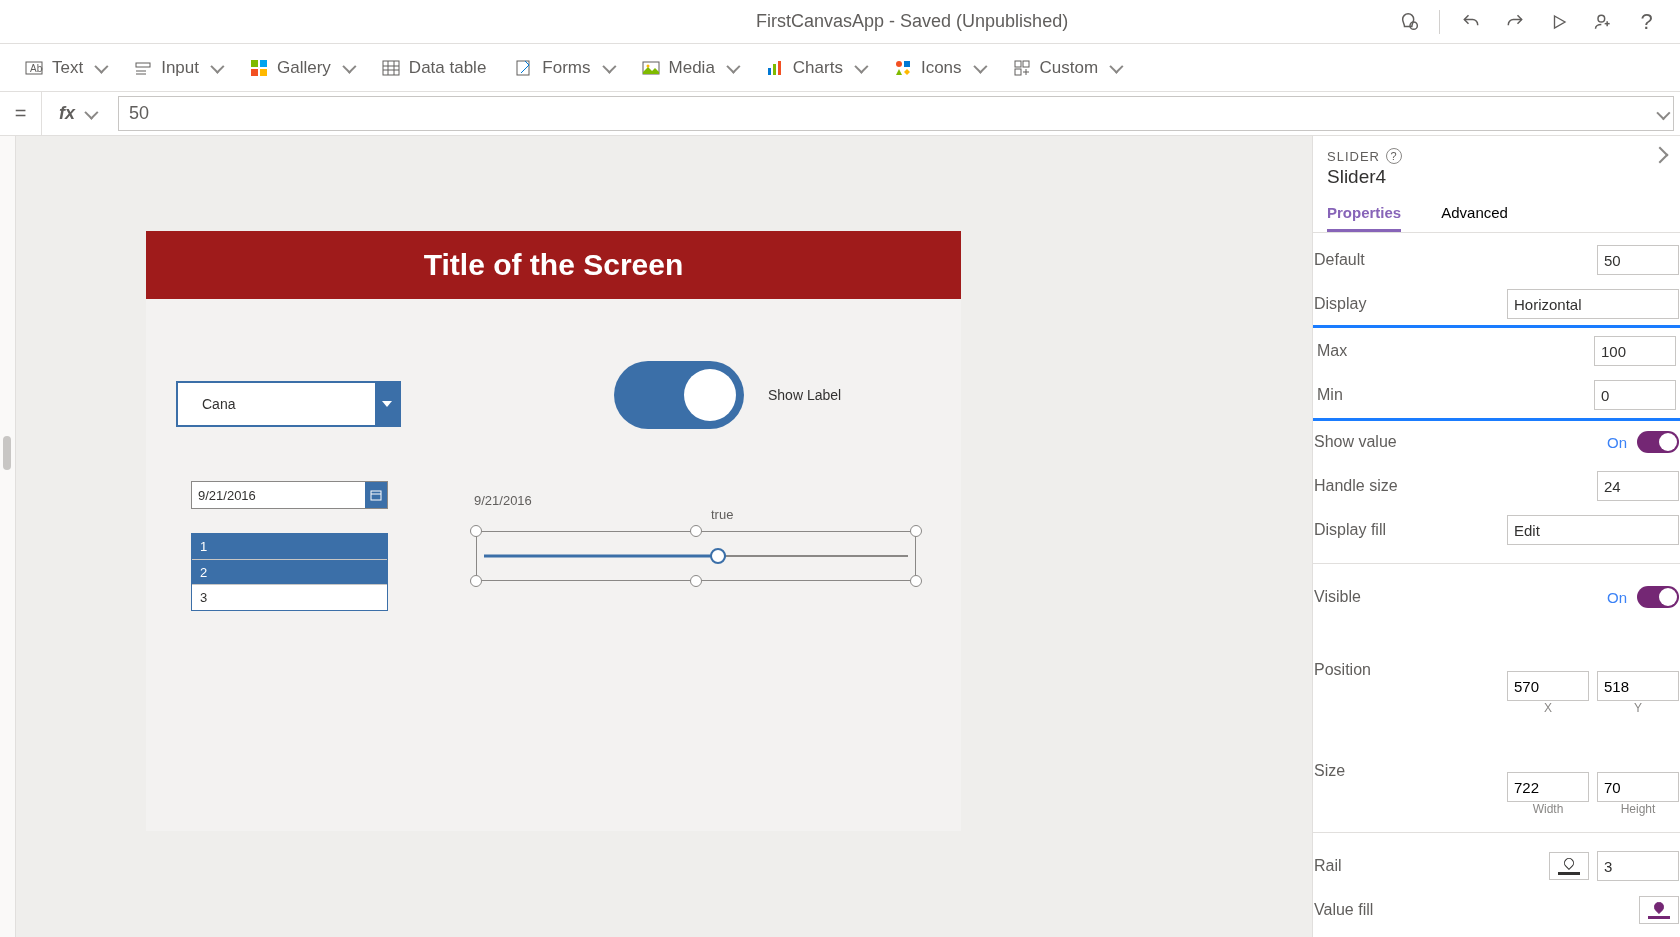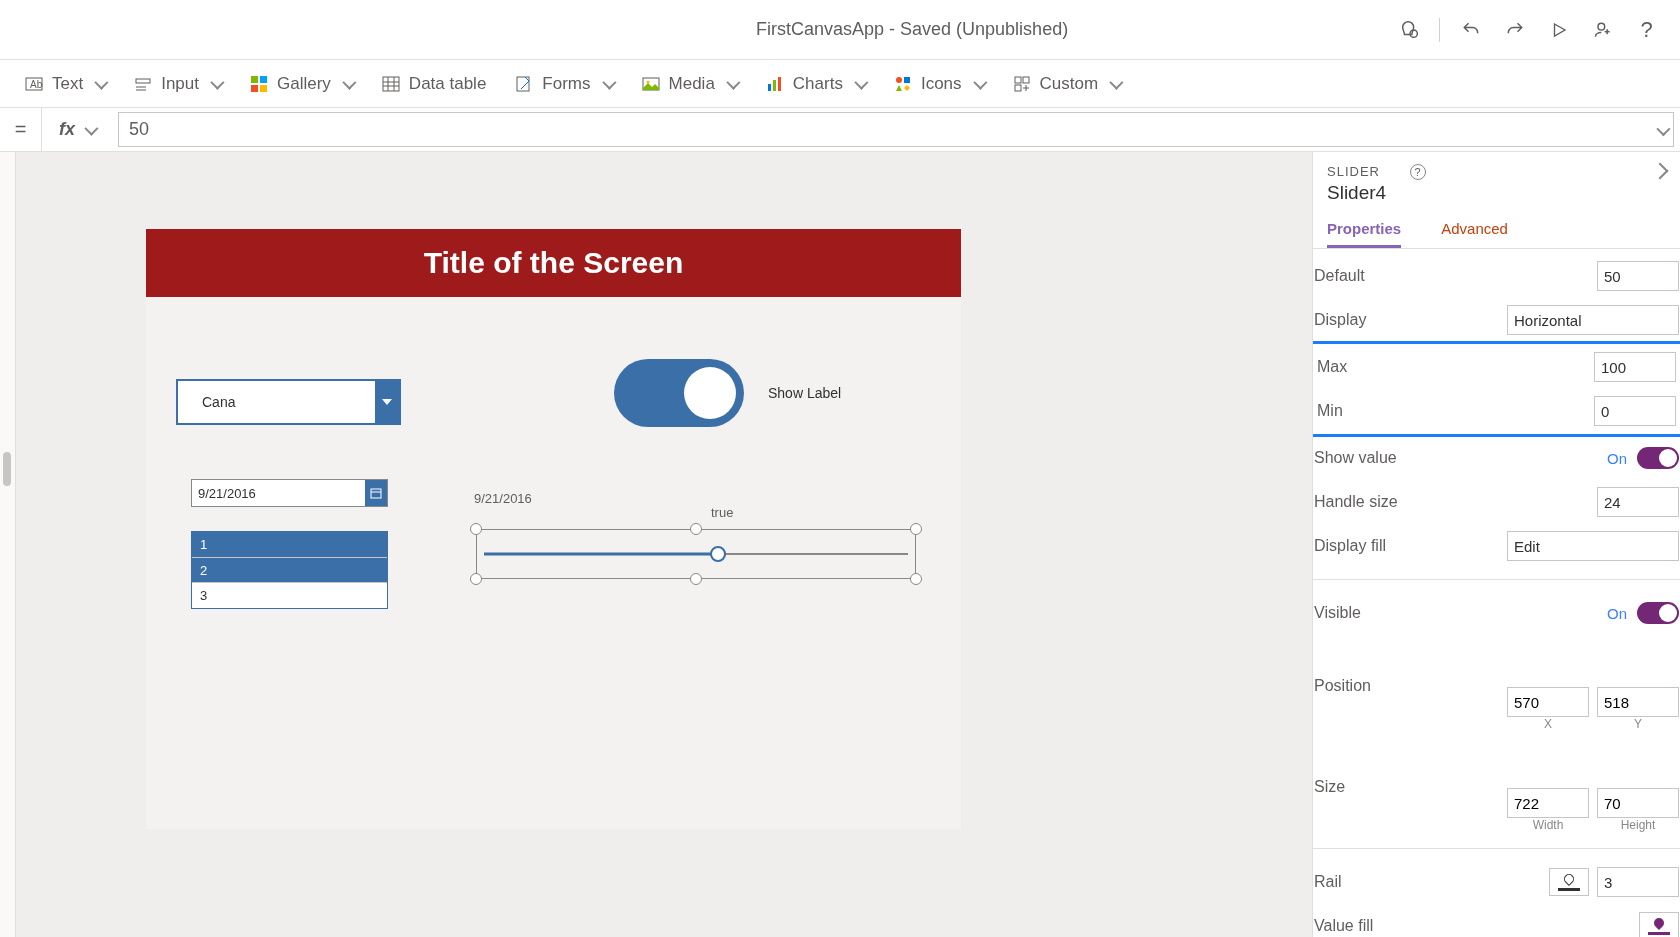--- a/index.html
+++ b/index.html
@@ -1,21 +1,21 @@
 <!DOCTYPE html>
 <html><head>
 <meta charset="utf-8">
 <style>
   * { box-sizing: border-box; margin: 0; padding: 0; font-family: "Segoe UI", Arial, sans-serif; }
   html, body { width: 100%; height: 100%; background: #faf9f8; color: #323130; }
   body { width: 1680px; height: 937px; overflow: hidden; position: relative; }
 
   
   .titlebar {
-    height: 60px;
+    height: 44px;
     display: flex;
     align-items: center;
     justify-content: center;
     padding: 0 16px;
     border-bottom: 1px solid #e1dfdd;
     background: #fff;
     font-size: 18px;
     color: #605e5c;
     gap: 8px;
   }
@@ -92,21 +92,21 @@
   .canvas-wrap {
     flex:1;
     background:#efeeec;
     position:relative;
     overflow:hidden;
   }
 
   
   .screen {
     position:absolute;
-    left:130px; top:77px;
+    left:130px; top:95px;
     width:815px; height:600px;
     background:#f3f2f1;
   }
   .screen .header {
     height:68px;
     background:#9f1b1b;
     color:#fff;
     font-weight:700;
     font-size:30px;
     display:flex; align-items:center; justify-content:center;
@@ -186,21 +186,21 @@
     border-left:1px solid #e1dfdd;
     overflow:hidden;
     position:relative;
     font-size:16px;
     color:#323130;
   }
   .props .ptype-row { display:flex; align-items:center; justify-content:space-between; padding:12px 14px 0 14px; color:#605e5c; font-size:13px; letter-spacing:1px;}
   .props .ptype-row .help { width:16px;height:16px;border:1px solid #8a8886;border-radius:50%;display:flex;align-items:center;justify-content:center;font-size:11px;margin-left:6px;}
   .props .ctrl-name { padding: 2px 14px 8px 14px; font-size:19px; color:#323130; }
   .props .tabs { display:flex; gap:40px; padding:0 14px; border-bottom:1px solid #e1dfdd; }
-  .props .tab { padding:8px 0; font-size:15px; color:#c2410c; cursor:pointer; }
+  .props .tab { padding:8px 0; font-size:15px; color:#000000; cursor:pointer; }
   .props .tab.active { color:#8764b8; font-weight:600; border-bottom:3px solid #8764b8; }
 
   .props .plist { padding: 10px 1px; display:flex; flex-direction:column; gap:10px;justify-content:flex-end; }
   .prow { display:flex; align-items:center; justify-content:space-between; min-height:34px;}
   .prow .plabel { font-size:16px; color:#605e5c; }
   .prow input.pval, .prow select.pval {
     width:82px; height:30px; border:1px solid #c8c6c4; padding:0 6px; font-size:15px; background:#fff; color:#323130;
   }
   .prow select.pval.wide, .prow .pval.wide { width:172px; }
   .prow .pval-pair { display:flex; gap:8px;margin-top:47px; }
@@ -453,21 +453,21 @@
         <div class="sel-handle sh-br"></div>
         <div class="slider-track"></div>
         <div class="slider-fill"></div>
         <div class="slider-thumb"></div>
       </div>
     </div>
   </div>
 
   <div class="props">
     <div class="ptype-row">
-      <span style="display:flex;align-items:flex-start;gap:24px;">
+      <span style="display:flex;align-items:center;gap:0;">
         <span>SLIDER</span>
         <span class="help">?</span>
       </span>
       <span class="chevron-right"></span>
     </div>
     <div class="ctrl-name">Slider4</div>
     <div class="tabs">
       <div class="tab active">Properties</div>
       <div class="tab">Advanced</div>
     </div>

